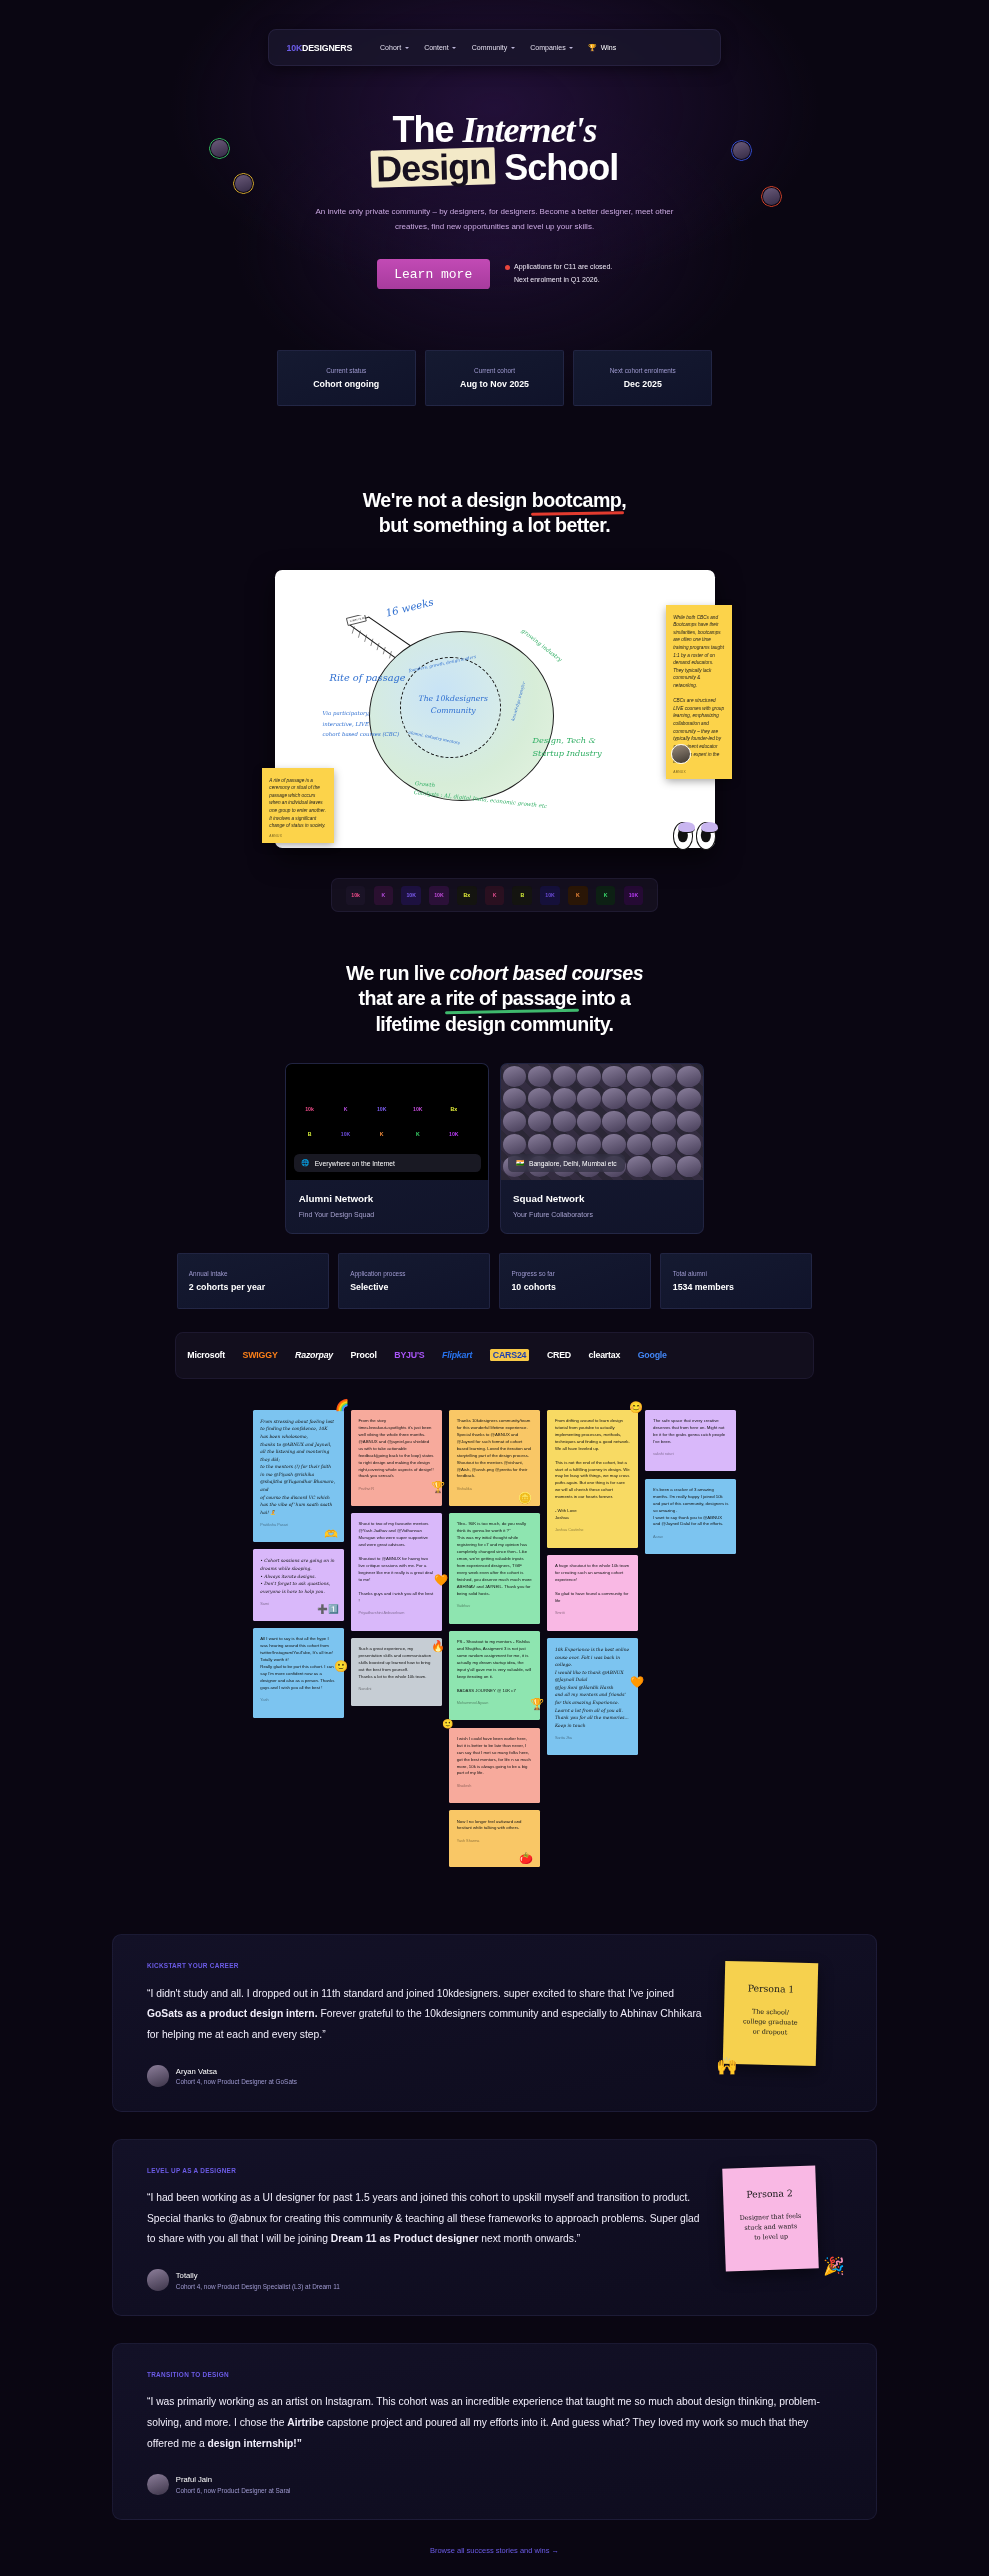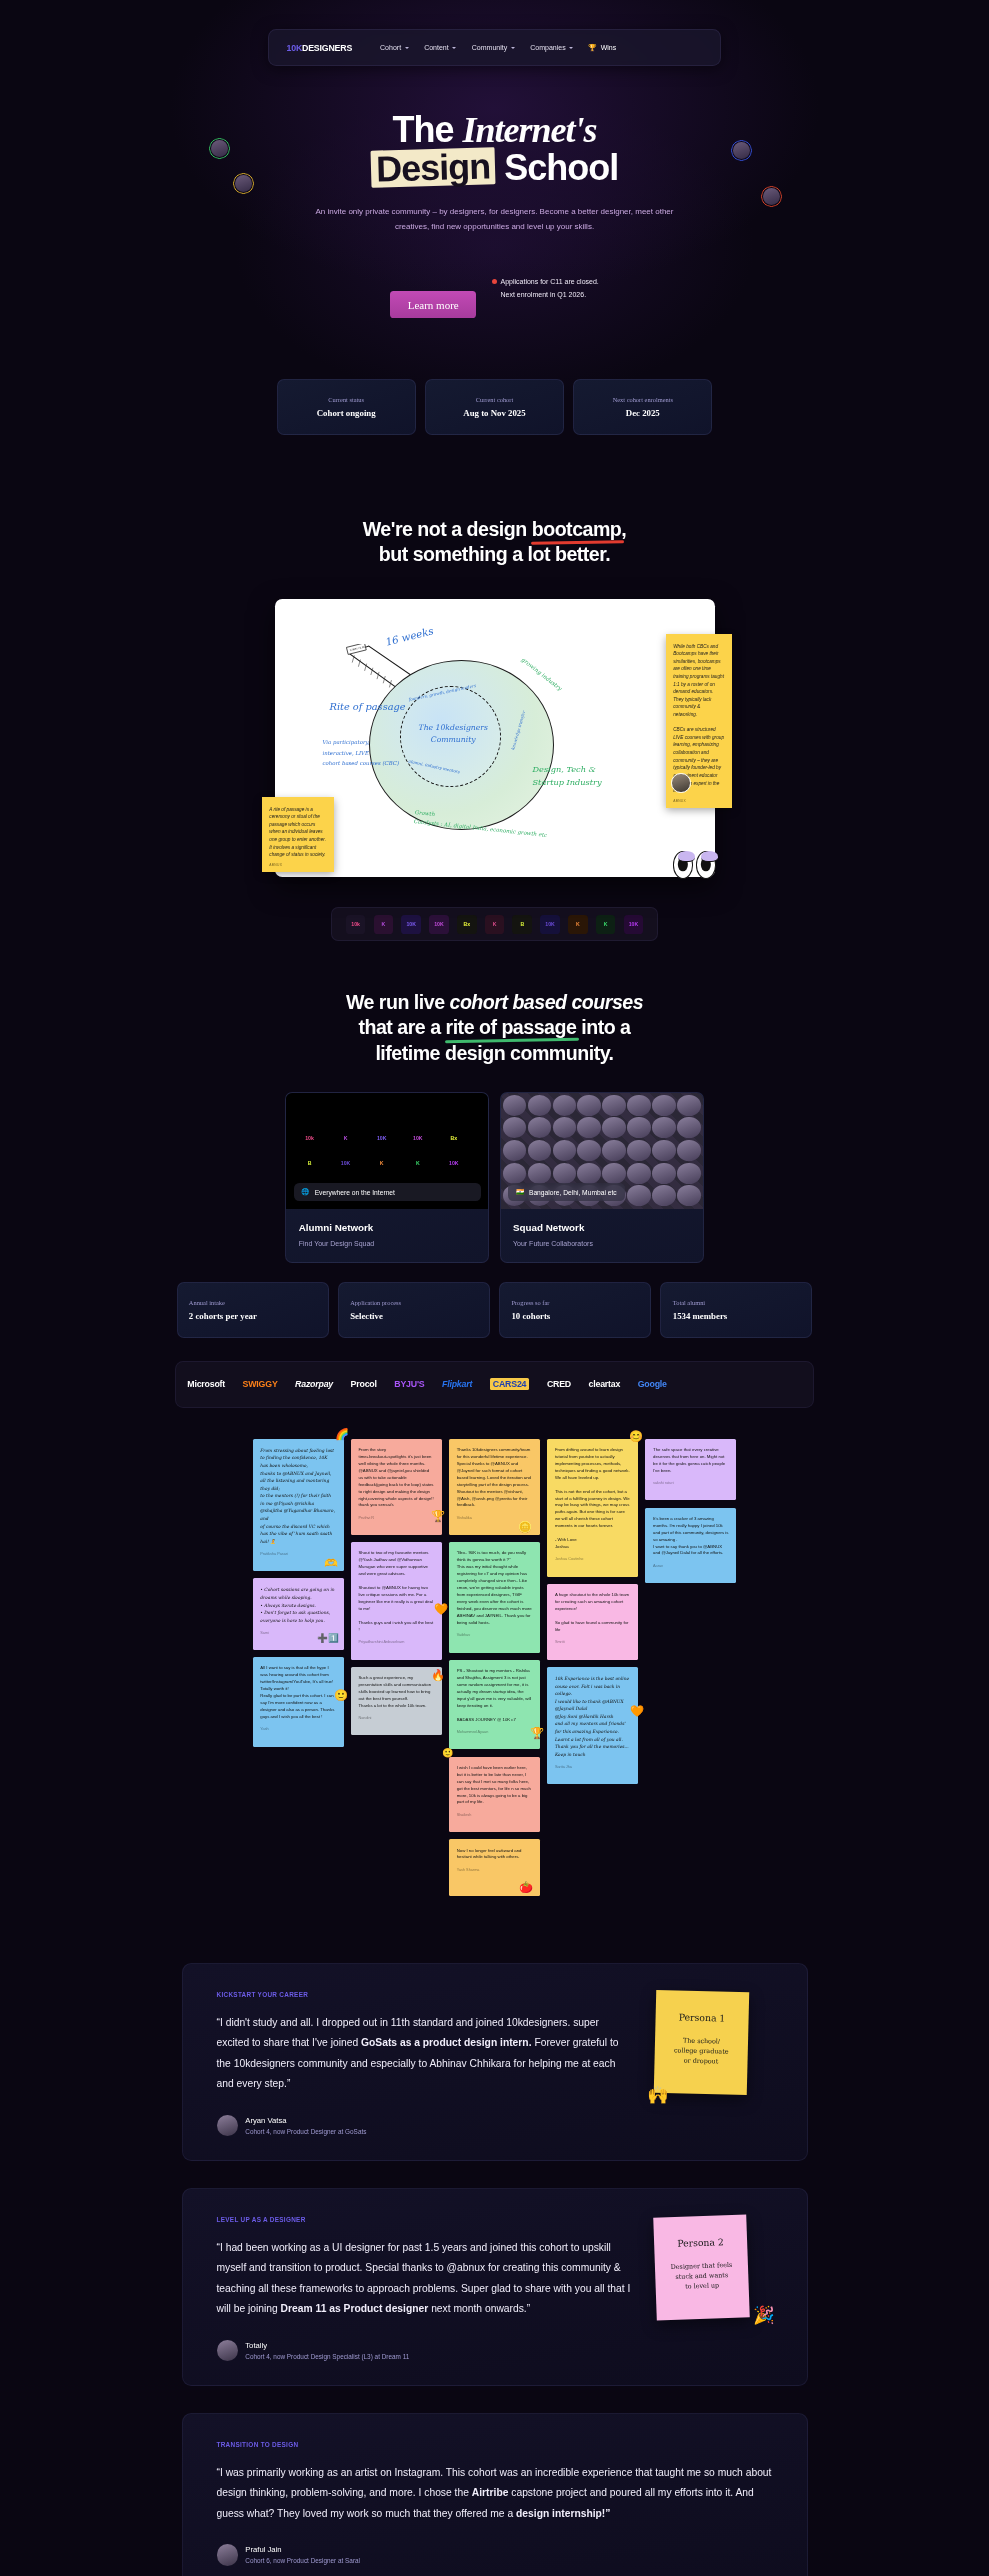--- a/index.html
+++ b/index.html
@@ -40,36 +40,36 @@
   .hero h1 .ital { font-style: italic; font-weight: 700; font-family:"Liberation Serif", serif; }
   .hl-design {
     background: #f3e9c8; color:#17101f; padding: 0 5.2px;
     display:inline-block; transform: rotate(-1.6deg); border-radius:1.5px;
   }
   .hero p.sub { margin: 17.5px auto 0; width: 361px; font-size: 8px; line-height: 1.95; color: #c9a8e0; }
   .hero-cta { margin-top: 24px; display:flex; align-items:center; justify-content:center; gap: 15.5px; }
   .btn-primary {
     background: linear-gradient(180deg,#c24ab5,#a73b9d);
     color:#fff; border:none; border-radius: 3.6px;
-    padding: 7.7px 17.5px; font-size: 11px; cursor:pointer; font-family:Liberation Serif, serif;margin-top:32px;
+    padding: 7.7px 17.5px; font-size: 13px; cursor:pointer; font-family:Liberation Mono, monospace;
   }
   .cta-note { text-align:left; font-size: 7px; line-height: 1.85; color:#efeaf6; }
   .dot-red { display:inline-block; width:5.2px;height:5.2px;border-radius:50%;background:#e8453c; margin-right:3.6px; vertical-align:middle; }
 
   .float-av { position:absolute; width:20.6px; height:20.6px; border-radius:50%; overflow:hidden; }
   .float-av .ring { position:absolute; inset:0; border-radius:50%; border:1.5px solid; }
   .av-img { position:absolute; inset:1.5px; border-radius:50%; background:linear-gradient(160deg,#6b5b7a,#342a45); }
 
   
   .stats { display:flex; justify-content:center; gap: 9.3px; margin-top: 61px; }
   .stat {
-    width: 139px; height: 56px; border-radius: 7px;
+    width: 139px; height: 56px; border-radius: 2px;
     background: linear-gradient(160deg,#151a31,#10132a);
     border: 0.5px solid rgba(110,110,180,.16);
-    padding: 12.4px 11.3px; display:flex; flex-direction:column; justify-content:center; gap:5.2px;font-family:Liberation Serif, serif;
+    padding: 12.4px 11.3px; display:flex; flex-direction:column; justify-content:center; gap:5.2px;
   }
   .stats-3 .stat { width: 139px; }
   .stat .k { font-size: 6.4px; color:#9f9ad0; }
   .stat .v { font-size: 8.8px; font-weight: 800; color:#fff; }
 
   
   .sec-head { text-align:center; font-size: 19.6px; line-height:1.28; font-weight:800; letter-spacing:-0.5px; }
   .sec-head .it { font-style:italic; }
   .u-red, .u-green { position:relative; display:inline-block; }
   .u-red::after, .u-green::after {
@@ -155,21 +155,21 @@
   .wcol { display:flex; flex-direction:column; gap: 7.2px; width: 91px; }
   .tcard { position:relative; padding: 8.2px 7.7px 15.5px; border-radius: 1.5px; color:#121212; }
   .tcard .txt { font-size: 4.3px; line-height: 1.62; white-space:pre-line; }
   .tcard .txt.hand { font-family:"DejaVu Serif", serif; font-style:italic; font-size:4.4px; line-height:1.72; }
   .tcard .who { margin-top: 6.2px; font-size: 3.8px; color: rgba(0,0,0,.42); }
   .sticker { position:absolute; font-size: 11.3px; line-height:1; }
 
   
   .story-wrap { display:flex; justify-content:center; margin-top: 30px; }
   .story {
-    width: 626px; border-radius: 9.3px; padding: 27px 34px 24px;
+    width: 765px; border-radius: 9.3px; padding: 27px 34px 24px;
     background: linear-gradient(170deg,#131127,#0e0c1e);
     border:0.5px solid rgba(110,110,180,.13);
     display:flex; gap: 20.6px; align-items:flex-start;
   }
   .story .left { flex:1; }
   .eyebrow { font-size:6.4px; font-weight:700; letter-spacing:0.3px; color:#6c5ce7; }
   .story blockquote { margin-top: 14.4px; font-size: 10.3px; line-height: 2.0; font-weight:400; color:#f1eefb; }
   .story blockquote b { font-weight: 800; }
   .byline { display:flex; align-items:center; gap: 7.2px; margin-top: 19.6px; }
   .byline .av { width:21.6px;height:21.6px;border-radius:50%; background:linear-gradient(160deg,#8d7f9b,#3b3348); flex:none; }

